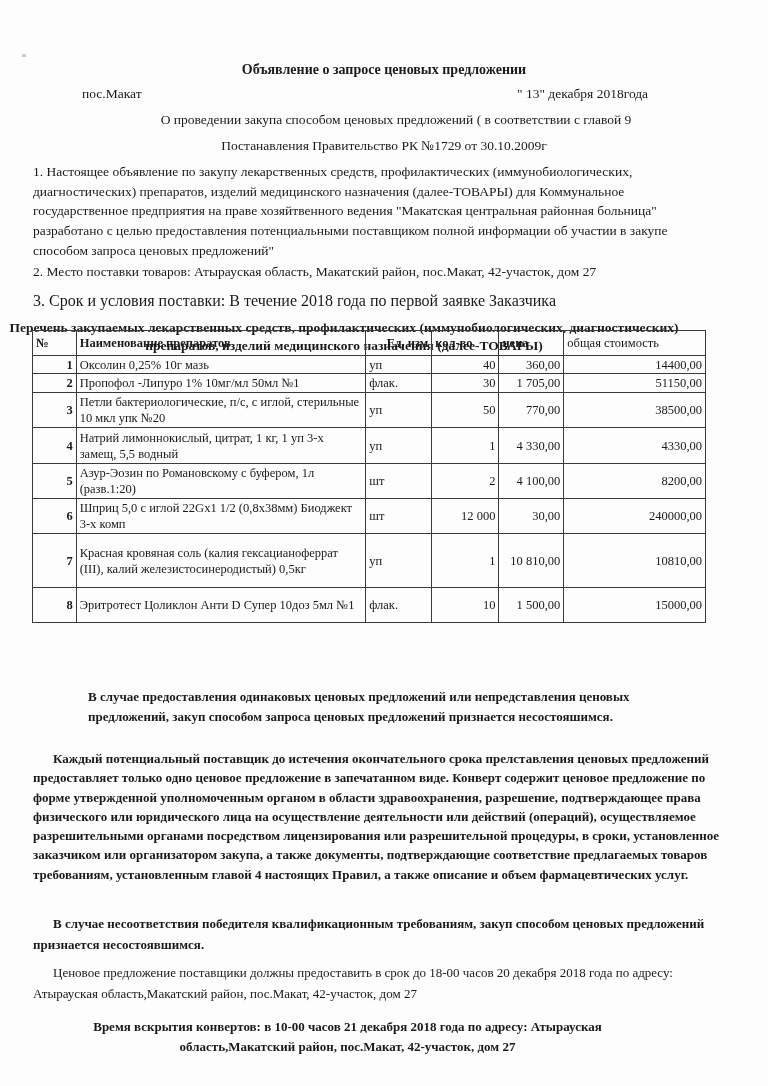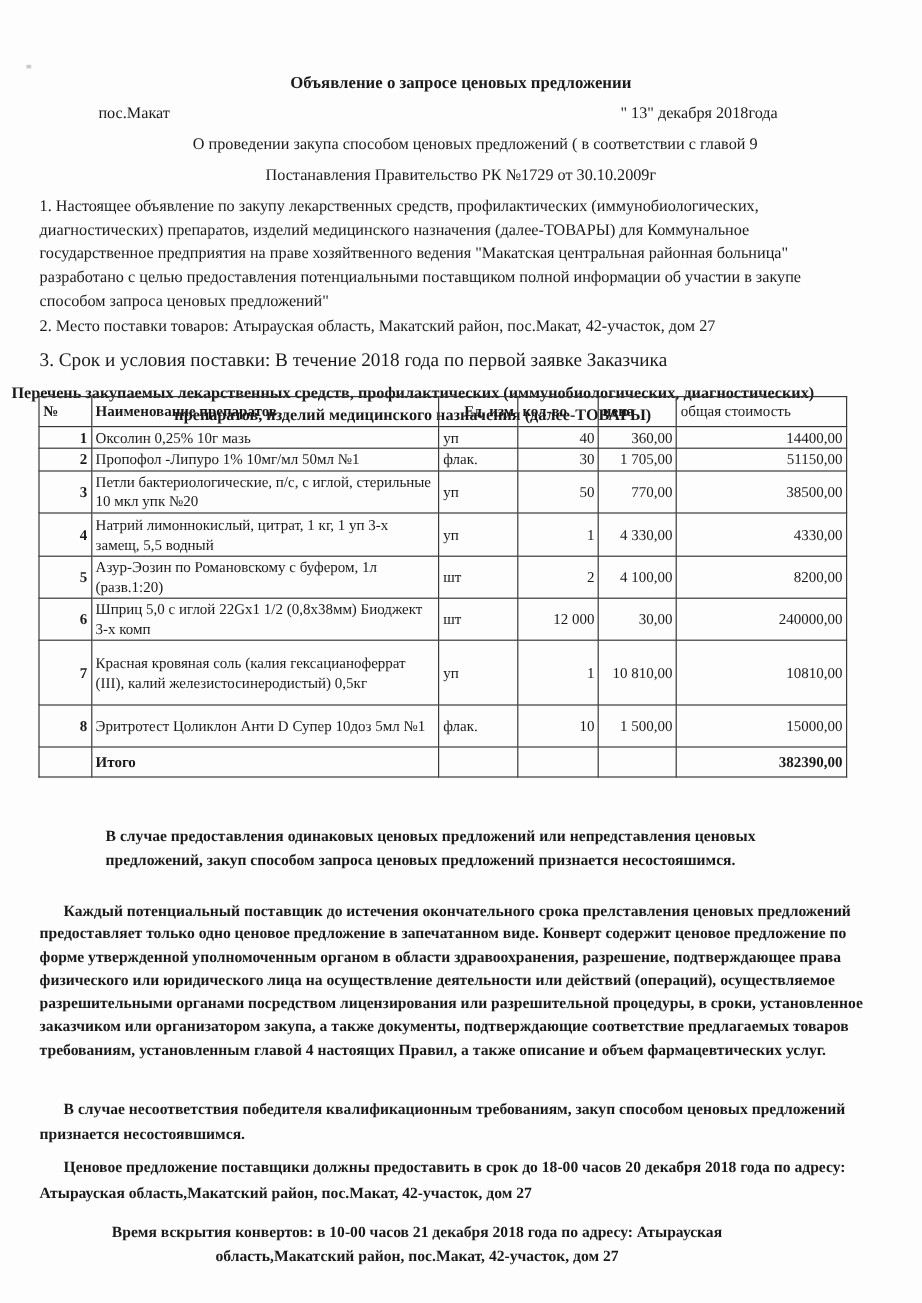--- a/index.html
+++ b/index.html
@@ -30,21 +30,21 @@
     th.c-name { text-align: center; }
     td.num { text-align: right; font-weight: bold; }
     td.right { text-align: right; }
     td.bold { font-weight: bold; }
     .col1 { width: 41px; } .col2 { width: 272px; } .col3 { width: 62px; }
     .col4 { width: 63px; } .col5 { width: 61px; } .col6 { width: 133px; }
 
     .note1 { left: 88px; width: 600px; top: 655px; font-weight: bold; font-size: 13px; line-height: 19.5px; }
     .para4 { left: 33px; width: 690px; top: 717px; font-weight: bold; font-size: 13px; line-height: 19.3px; text-indent: 20px; }
     .para5 { left: 33px; width: 690px; top: 881px; font-weight: bold; font-size: 13px; line-height: 21px; text-indent: 20px; }
-    .para6 { left: 33px; width: 700px; top: 930px; font-weight: bold; font-size: 13px; line-height: 21px; text-indent: 20px; }
+    .para6 { left: 33px; width: 700px; top: 930px; font-weight: normal; font-size: 13px; line-height: 21px; text-indent: 20px; }
     .opening { left: 0; width: 695px; top: 985px; text-align: center; font-weight: bold; font-size: 13px; line-height: 20px; }
     .opening span { display: block; }
     .speck { left: 22px; top: 22px; width: 4px; height: 3px; background: #999; opacity: .5; }
   </style>
 </head>
 <body>
 
 <div class="abs speck"></div>
 
 <div class="abs title">Объявление о запросе ценовых предложении</div>
@@ -134,28 +134,20 @@
     <td class="right">10810,00</td>
   </tr>
   <tr style="height:35px">
     <td class="num">8</td>
     <td>Эритротест Цоликлон Анти D Супер 10доз 5мл №1</td>
     <td>флак.</td>
     <td class="right">10</td>
     <td class="right">1 500,00</td>
     <td class="right">15000,00</td>
   </tr>
-  <tr style="height:25px">
-    <td></td>
-    <td class="bold">Итого</td>
-    <td></td>
-    <td></td>
-    <td></td>
-    <td class="right bold">382390,00</td>
-  </tr>
 </tbody>
   </table>
 
 <div class="abs note1">В случае предоставления одинаковых ценовых предложений или непредставления ценовых предложений, закуп способом запроса ценовых предложений признается несостояшимся.</div>
 <div class="abs para4">Каждый потенциальный поставщик до истечения окончательного срока прелставления ценовых предложений предоставляет только одно ценовое предложение в запечатанном виде. Конверт содержит ценовое предложение по форме утвержденной уполномоченным органом в области здравоохранения, разрешение, подтверждающее права физического или юридического лица на осуществление деятельности или действий (операций), осуществляемое разрешительными органами посредством лицензирования или разрешительной процедуры, в сроки, установленное заказчиком или организатором закупа, а также документы, подтверждающие соответствие предлагаемых товаров требованиям, установленным главой 4 настоящих Правил, а также описание и объем фармацевтических услуг.</div>
 <div class="abs para5">В случае несоответствия победителя квалификационным требованиям, закуп способом ценовых предложений признается несостоявшимся.</div>
 <div class="abs para6">Ценовое предложение поставщики должны предоставить в срок до 18-00 часов 20 декабря  2018 года по адресу: Атырауская область,Макатский район, пос.Макат, 42-участок, дом 27</div>
 <div class="abs opening">
   <span>Время вскрытия конвертов: в 10-00 часов 21 декабря 2018 года по адресу: Атырауская</span>
   <span>область,Макатский район, пос.Макат, 42-участок, дом 27</span>

